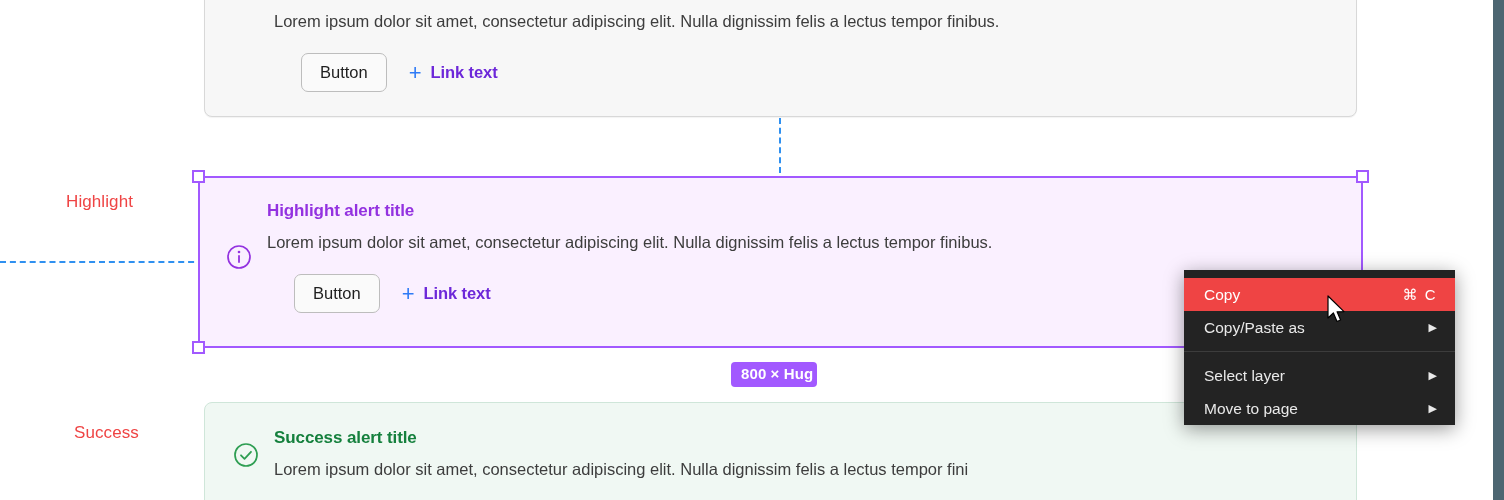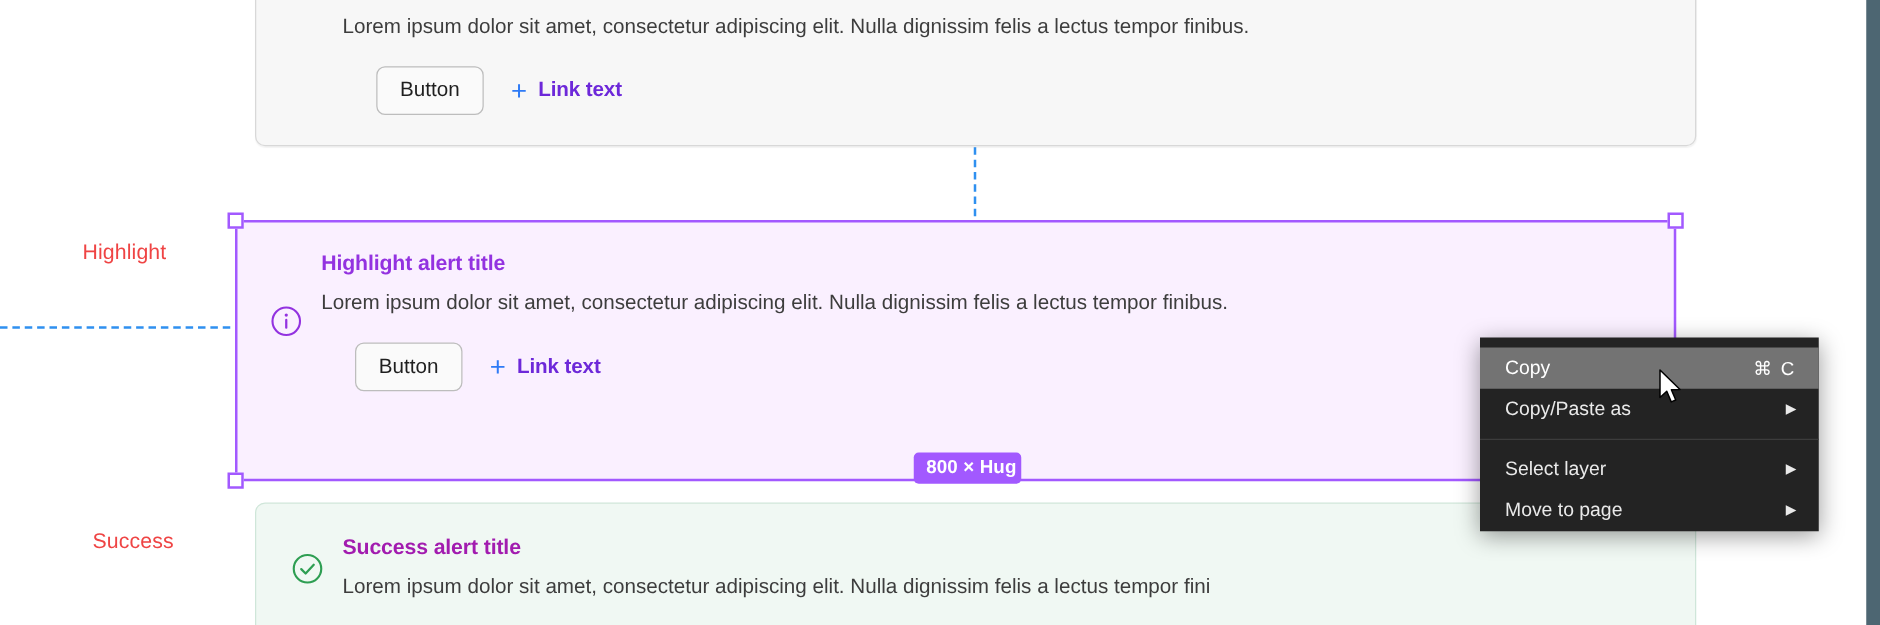--- a/index.html
+++ b/index.html
@@ -120,24 +120,25 @@
   .link-text {
     color: #6d28d9;
     font-size: 16.5px;
     font-weight: bold;
     letter-spacing: -0.1px;
   }
 
   
   .highlight-wrap {
     position: absolute;
-    left: 188px;
+    left: 198px;
     top: 176px;
     width: 1153px;
-    height: 209px;
+    height: 172px;
+    padding-left: 12px;
   }
   .highlight-alert {
     position: absolute;
     inset: 0;
     background: #faf0ff;
     box-sizing: border-box;
   }
   .sel-border {
     position: absolute;
     inset: 0;
@@ -217,21 +218,21 @@
     display: flex;
     align-items: center;
     justify-content: space-between;
     height: 33px;
     padding: 0 18px 0 20px;
     color: #e9e9e9;
     cursor: default;
     white-space: nowrap;
   }
   .ctx-item.selected {
-    background: #737373;
+    background: #ef4444;
     color: #ffffff;
   }
   .ctx-shortcut {
     color: #d5d5d5;
     font-size: 15px;
     letter-spacing: 1.5px;
   }
   .ctx-item.selected .ctx-shortcut { color: #ffffff; }
   .ctx-arrow {
     font-size: 11px;
@@ -317,21 +318,21 @@
   <div class="alert-card alert-success">
     <div class="alert-inner">
       <div class="alert-row">
         <div class="alert-icon">
           <svg viewBox="0 0 26 26" width="26" height="26">
             <circle cx="13" cy="13" r="11" fill="none" stroke="#2e9e52" stroke-width="1.7"></circle>
             <path d="M8 13.3 L11.5 16.8 L18 9.8" fill="none" stroke="#2e9e52" stroke-width="1.8" stroke-linecap="round" stroke-linejoin="round"></path>
           </svg>
         </div>
         <div class="alert-body">
-          <h3 class="alert-title" style="color:#a21caf;">Success alert title</h3>
+          <h3 class="alert-title" style="color:#15803d;">Success alert title</h3>
           <p class="alert-desc">Lorem ipsum dolor sit amet, consectetur adipiscing elit. Nulla dignissim felis a lectus tempor fini</p>
 
         </div>
       </div>
     </div>
   </div>
 
   <div class="row-label highlight-label">Highlight</div>
   <div class="row-label success-label">Success</div>
 

